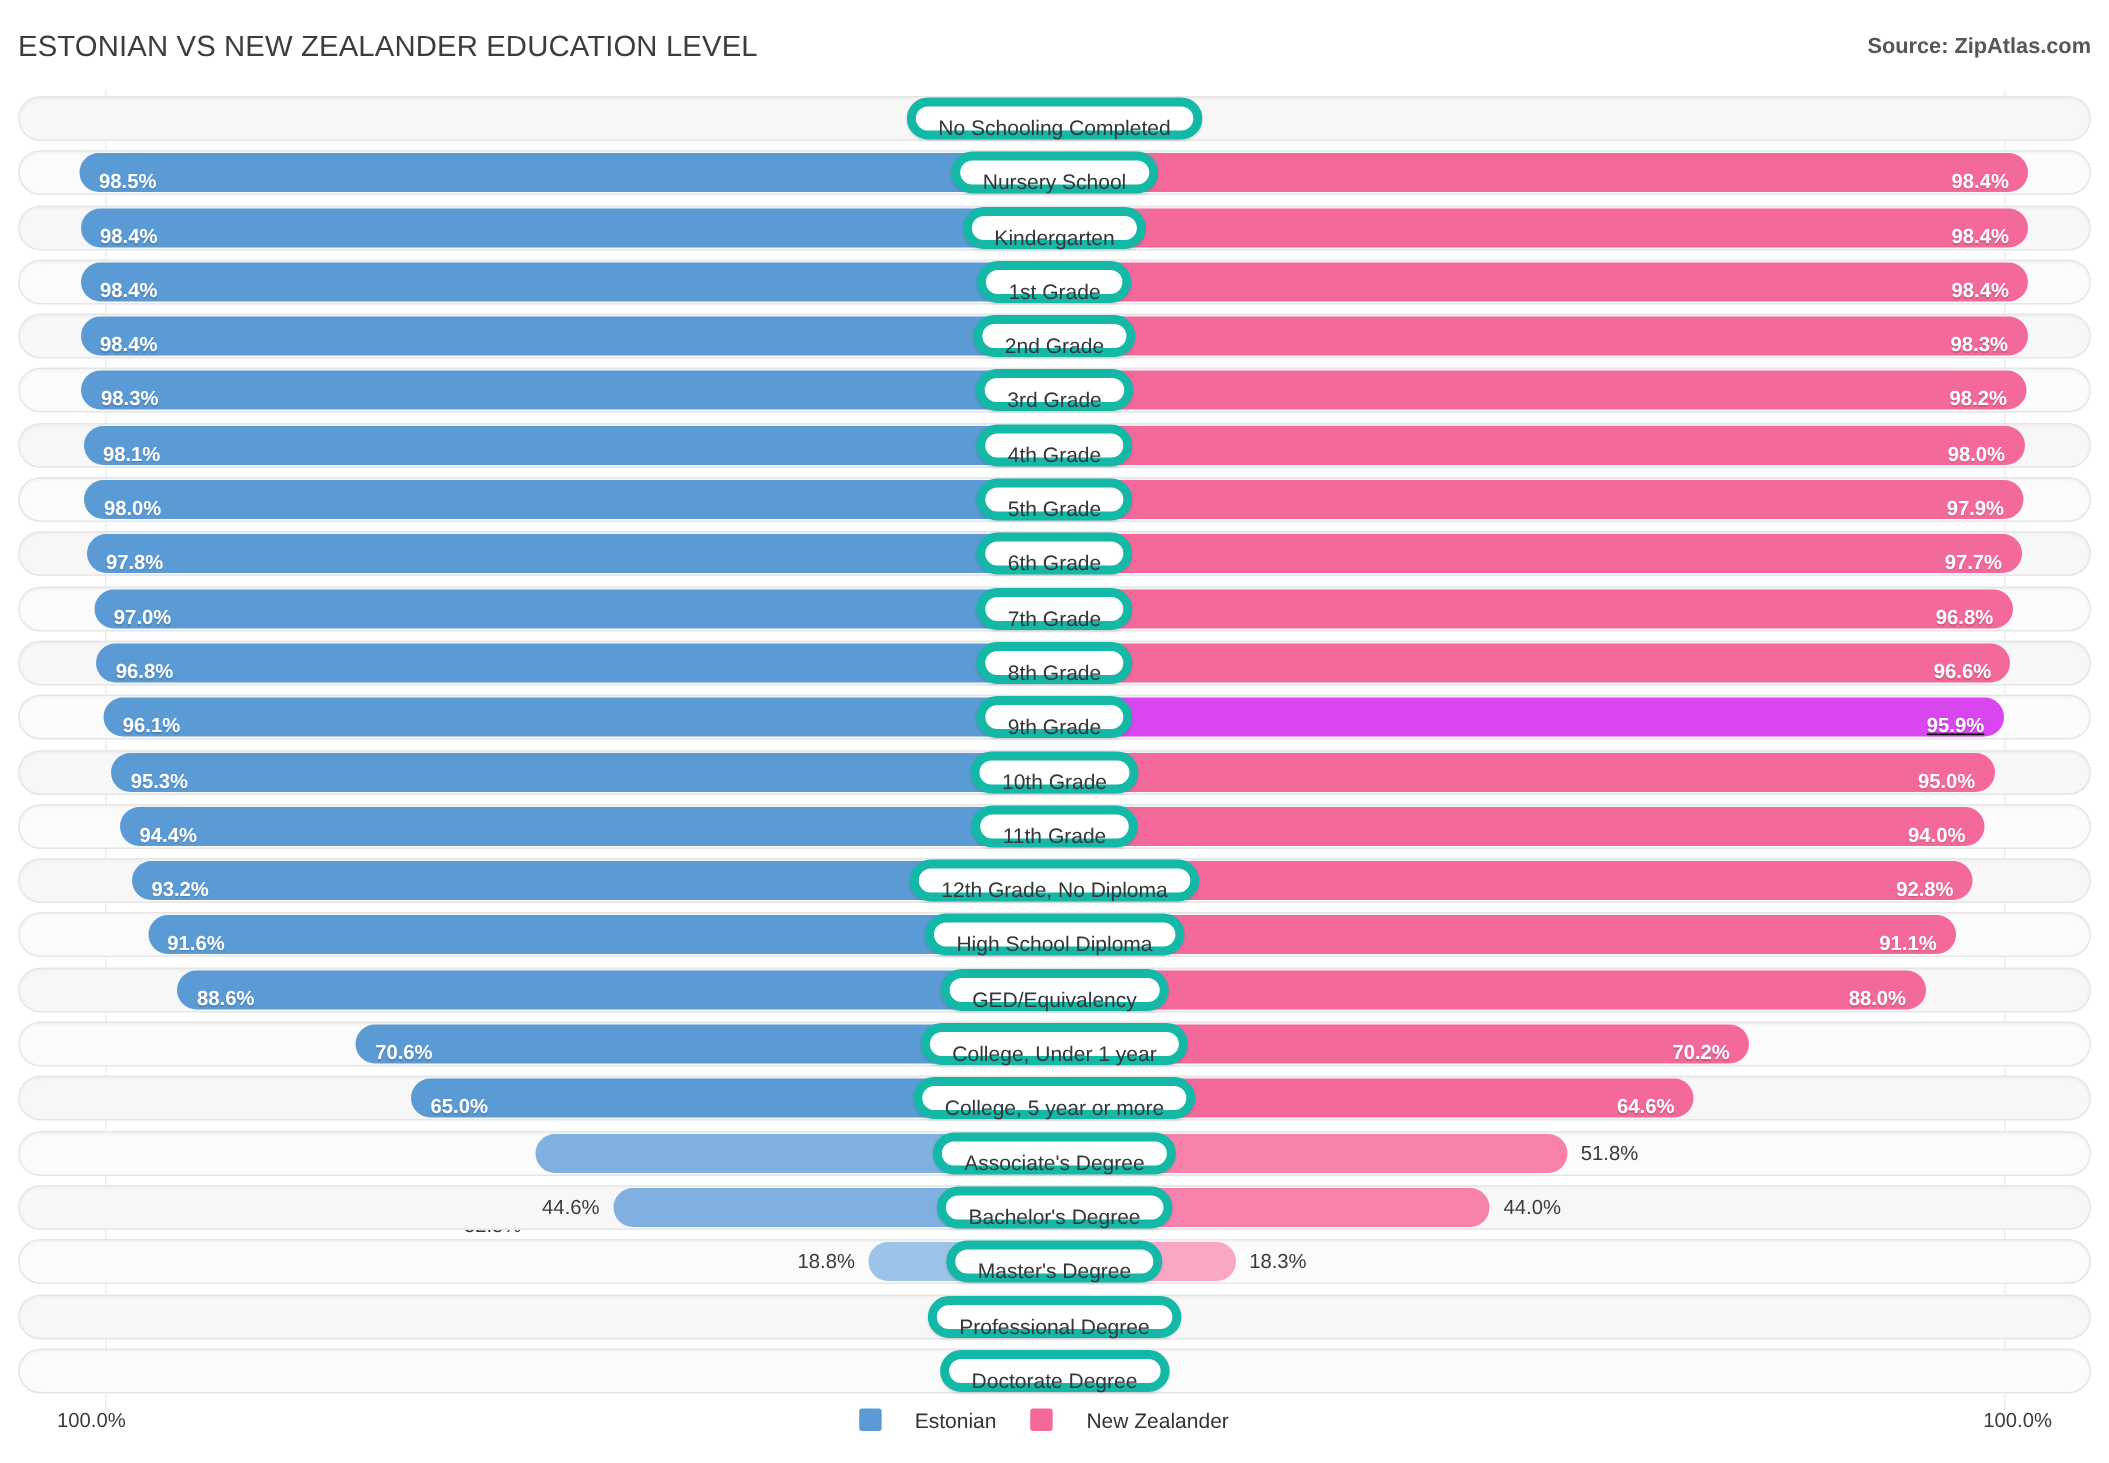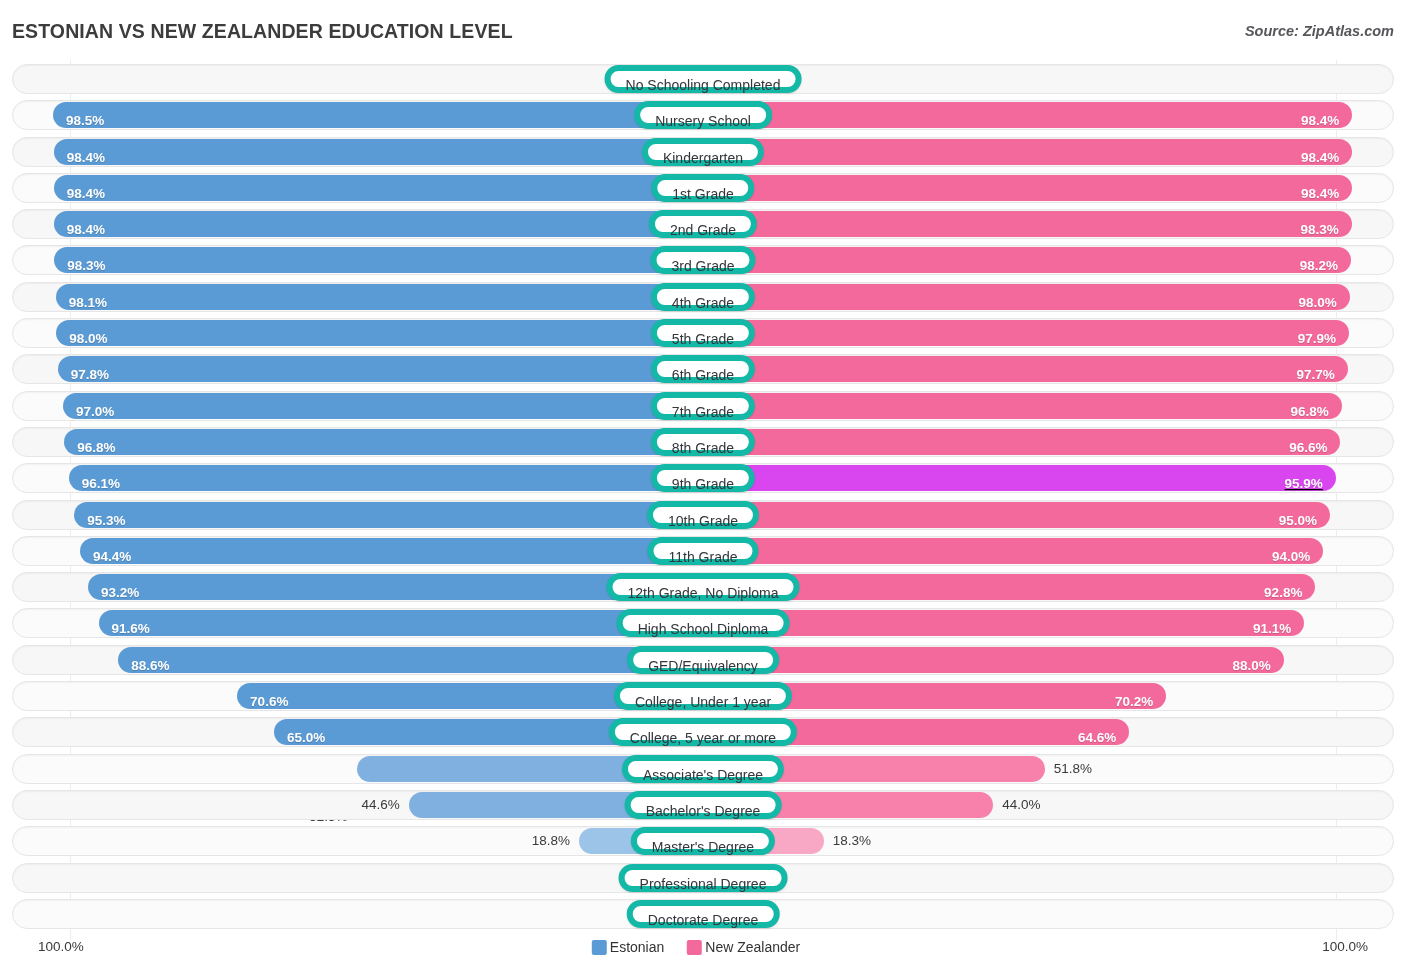--- a/index.html
+++ b/index.html
@@ -24,29 +24,28 @@
     width: 1406px;
     height: 58px;
   }
   .chart-title {
     position: absolute;
     left: 12px;
     top: 20px;
     font-size: 19.5px;
     letter-spacing: .1px;
     color: #3c3c3c;
-    font-weight: 700;
+    font-weight: 400;
     white-space: nowrap;
   }
   .source {
     position: absolute;
     right: 12px;
     top: 23px;
     font-size: 14.5px;
-    font-style: italic;
     font-weight: bold;
     color: #55565a;
     white-space: nowrap;
   }
 
   
   .rows {
     position: absolute;
     top: 64px;
     left: 12px;
@@ -166,22 +165,22 @@
     position: absolute;
     left: 50%;
     transform: translateX(-50%);
     top: 0;
     display: flex;
     align-items: center;
     gap: 9px;
   }
   .legend-item {
     display: flex;
-    align-items: flex-end;
-    gap: 3px;
+    align-items: flex-start;
+    gap: 22px;
     margin-right: 14px;
   }
   .legend-swatch {
     width: 15px; height: 15px;
     border-radius: 2px;
     display: inline-block;
   }
   .legend-label {
     font-size: 14px;
     color: #333333;

